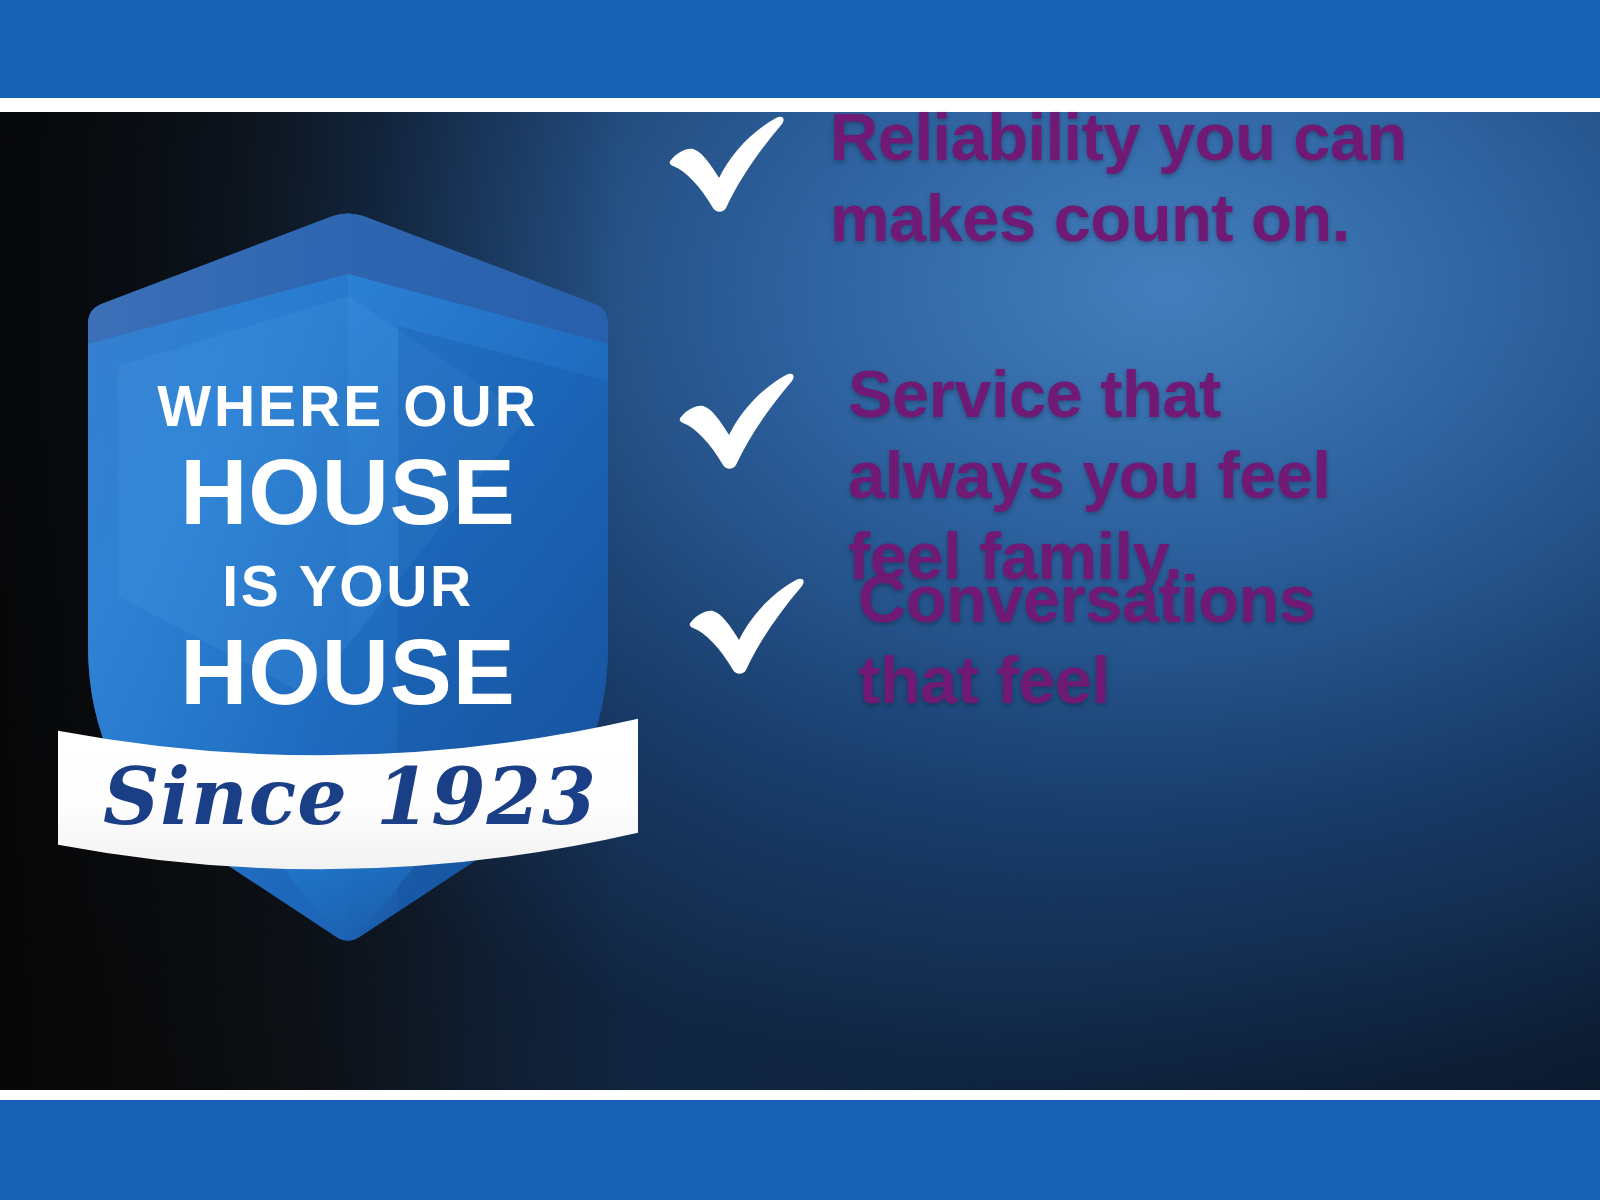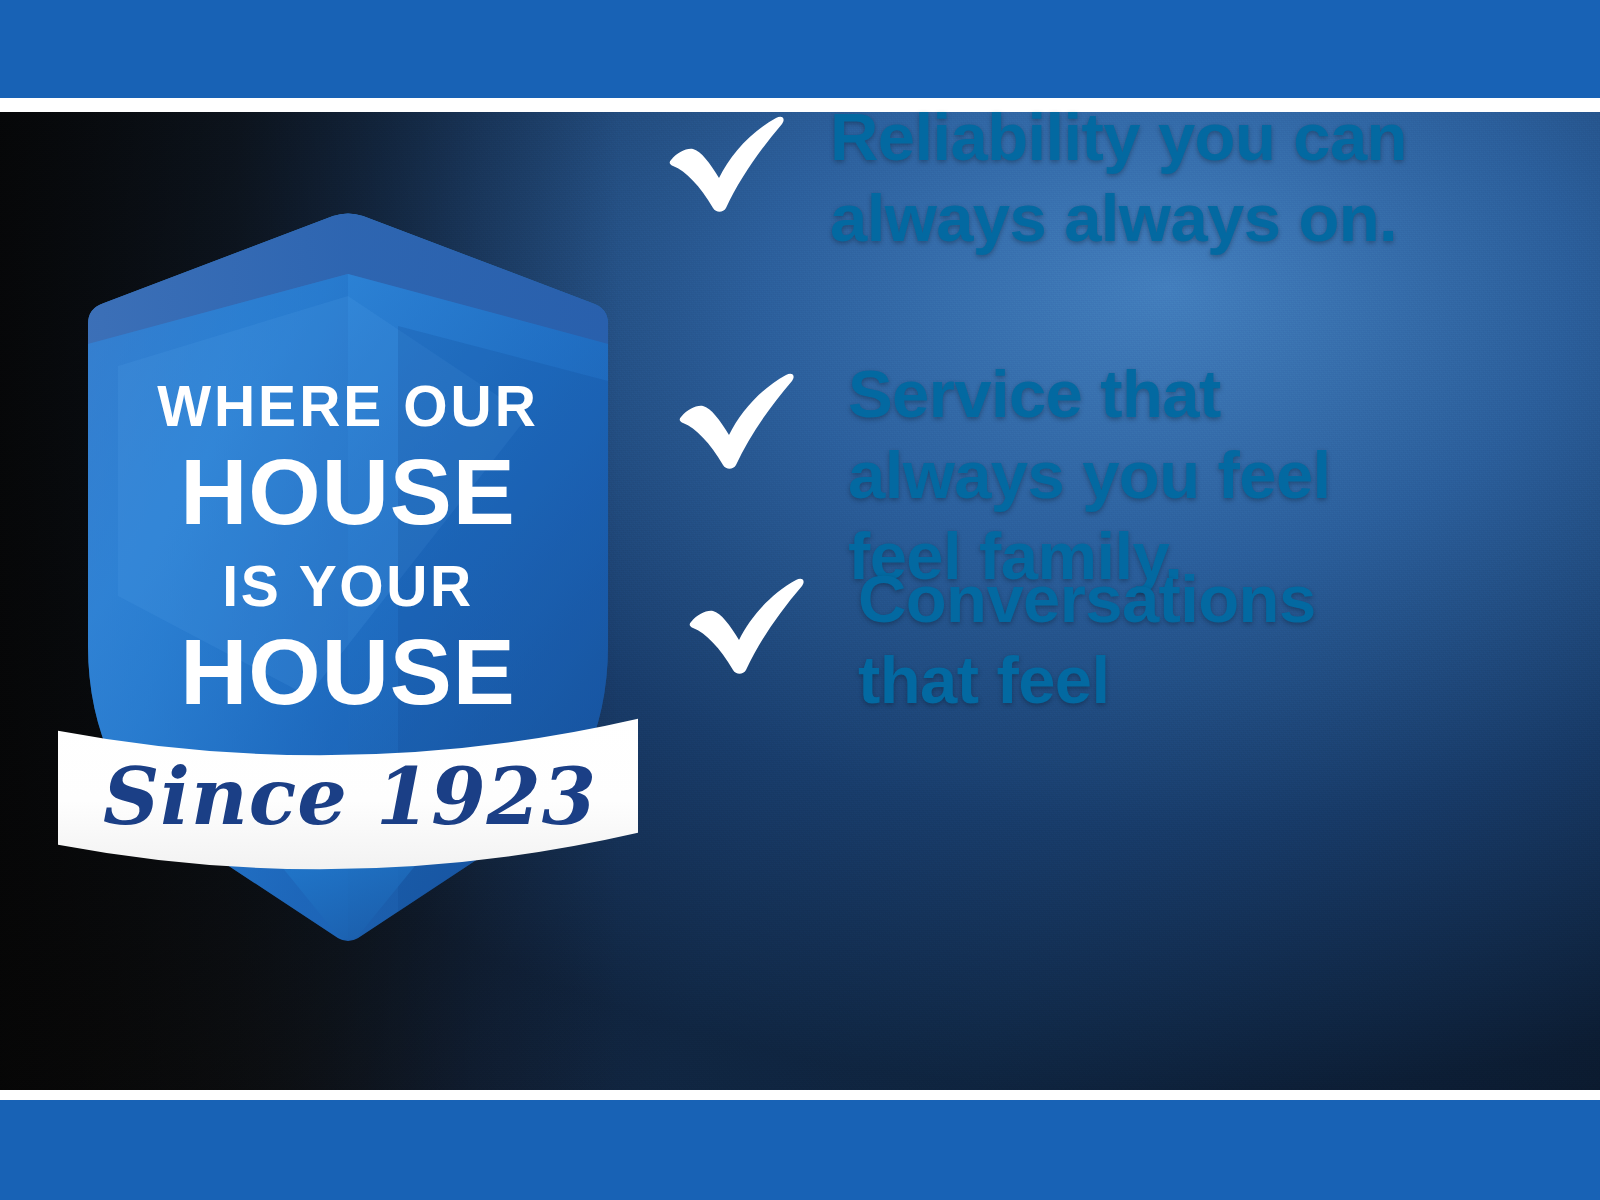--- a/index.html
+++ b/index.html
@@ -129,21 +129,21 @@
   .check-icon {
     flex: 0 0 auto;
     width: 118px;
     height: 96px;
     margin-top: 20px;
   }
   .check-icon svg { display: block; width: 100%; height: 100%; }
 
   .benefit-lines {
     margin-left: 44px;
-    color: #0369a1;
+    color: #701a75;
   }
   .benefit.b1 .benefit-lines,
   .benefit.b2 .benefit-lines { margin-left: 52px; }
 
   .bline {
     font-family: "Liberation Sans", sans-serif;
     font-weight: 700;
     font-size: 67px;
     line-height: 81px;
     letter-spacing: -0.6px;
@@ -260,21 +260,21 @@
                    C 62 40 81 17 108 2
                    C 114 -1 118 2 114 8
                    C 90 36 71 64 58 92
                    C 55 97 48 97 45 92
                    C 32 70 18 55 5 50
                    C 1 48 1 46 3 44 Z" fill="#ffffff"></path>
         </svg>
       </span>
       <div class="benefit-lines">
         <div class="bline">Reliability you can</div>
-        <div class="bline">always always on.</div>
+        <div class="bline">makes count on.</div>
       </div>
     </div>
 
     <div class="benefit b1">
       <span class="check-icon">
         <svg viewBox="0 0 118 96" xmlns="http://www.w3.org/2000/svg">
           <path d="M 3 44
                    C 10 36 18 32 25 33
                    C 33 35 42 47 51 62
                    C 62 40 81 17 108 2

